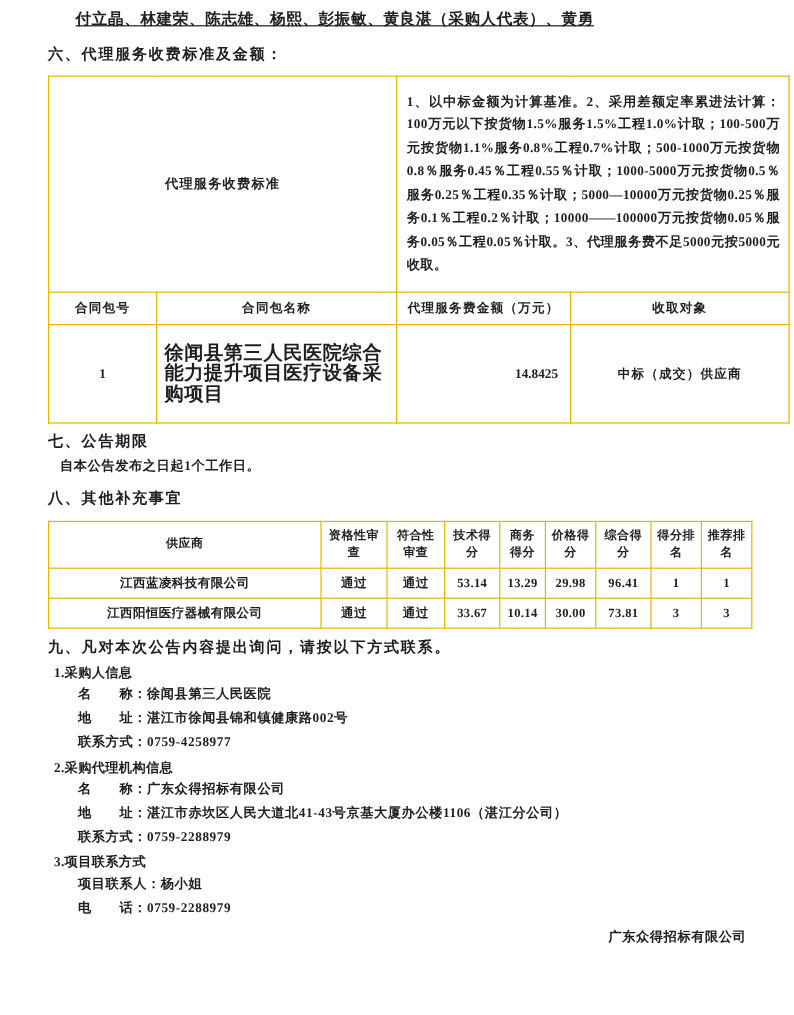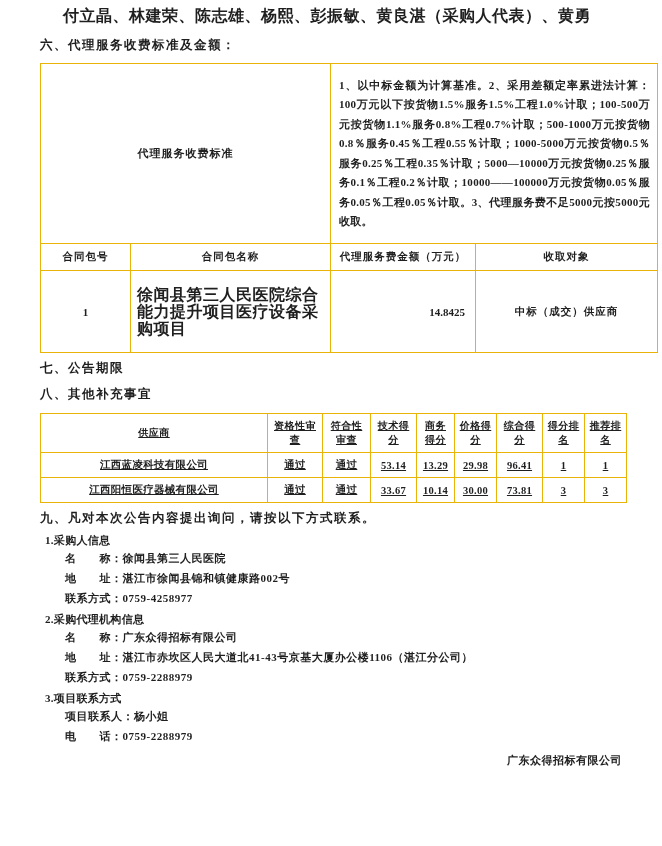--- a/index.html
+++ b/index.html
@@ -7,21 +7,21 @@
     position:relative;
     width:662px;height:846px;
     background:#ffffff;
     font-family:"Liberation Serif","DejaVu Serif",serif;
     font-weight:700;
     color:#1f1f1f;
     overflow:hidden;
   }
   .names-line{
     margin:8px 0 0 63px;
-    font-size:16px;line-height:15px;letter-spacing:.5px;
+    font-size:13px;line-height:15px;letter-spacing:.5px;text-decoration:underline;
   }
   .sec-heading{
     margin:14px 0 0 40px;
     font-size:12.5px;line-height:16px;letter-spacing:1.5px;
   }
   .body-line{
     margin:6px 0 0 50px;
     font-size:11px;line-height:15px;letter-spacing:.5px;
   }
   table{border-collapse:collapse;table-layout:fixed;}
@@ -35,21 +35,21 @@
     line-height:19.5px;letter-spacing:.3px;
   }
   .fee-table .hdr-row{height:27px;}
   .fee-table .hdr-row th{text-align:center;font-size:10.5px;letter-spacing:1px;}
   .fee-table .data-row{height:44px;}
   .fee-table .c-center{text-align:center;}
   .fee-table .c-name{text-align:left;padding:15px 6px;line-height:17px;font-size:16px;letter-spacing:.5px;}
   .fee-table .c-amount{text-align:right;padding-right:10px;font-size:11px;}
   .fee-table .c-obj{text-align:center;font-size:10.5px;letter-spacing:1px;}
   
-  .score-table{margin:11px 12px 0 40px;width:586px;text-decoration:underline;}
+  .score-table{margin:11px 12px 0 40px;width:586px;}
   .score-table th{height:38px;text-align:center;font-size:10px;line-height:14px;padding:0 3px;letter-spacing:.5px;}
   .score-table td{height:22px;text-align:center;font-size:10.5px;letter-spacing:.3px;}
   
   .num-line{margin:6px 0 0 45px;font-size:11px;line-height:16px;letter-spacing:.3px;}
   .num-line.gap{margin-top:3px;}
   .contact-line{margin:0 0 0 65px;font-size:11px;line-height:20px;letter-spacing:.5px;}
   
   .footer-line{margin:2px 40px 0 0;text-align:right;font-size:11px;line-height:20px;letter-spacing:.5px;}
   .footer-line.first{margin-top:4px;}
 </style>
@@ -83,20 +83,21 @@
     <tr class="data-row">
       <td class="c-center">1</td>
       <td class="c-name">徐闻县第三人民医院综合能力提升项目医疗设备采购项目</td>
       <td class="c-amount">14.8425</td>
       <td class="c-obj">中标（成交）供应商</td>
     </tr>
   </tbody>
     </table>
 
   <div class="sec-heading" style="margin-top:7px">七、公告期限</div>
+  <div class="body-line">自本公告发布之日起1个工作日。</div>
 
   <div class="sec-heading" style="margin-top:10px">八、其他补充事宜</div>
 
   <table class="score-table">
     <colgroup>
       <col style="width:227px">
         <col style="width:55px">
         <col style="width:48px">
         <col style="width:46px">
       <col style="width:38px">

